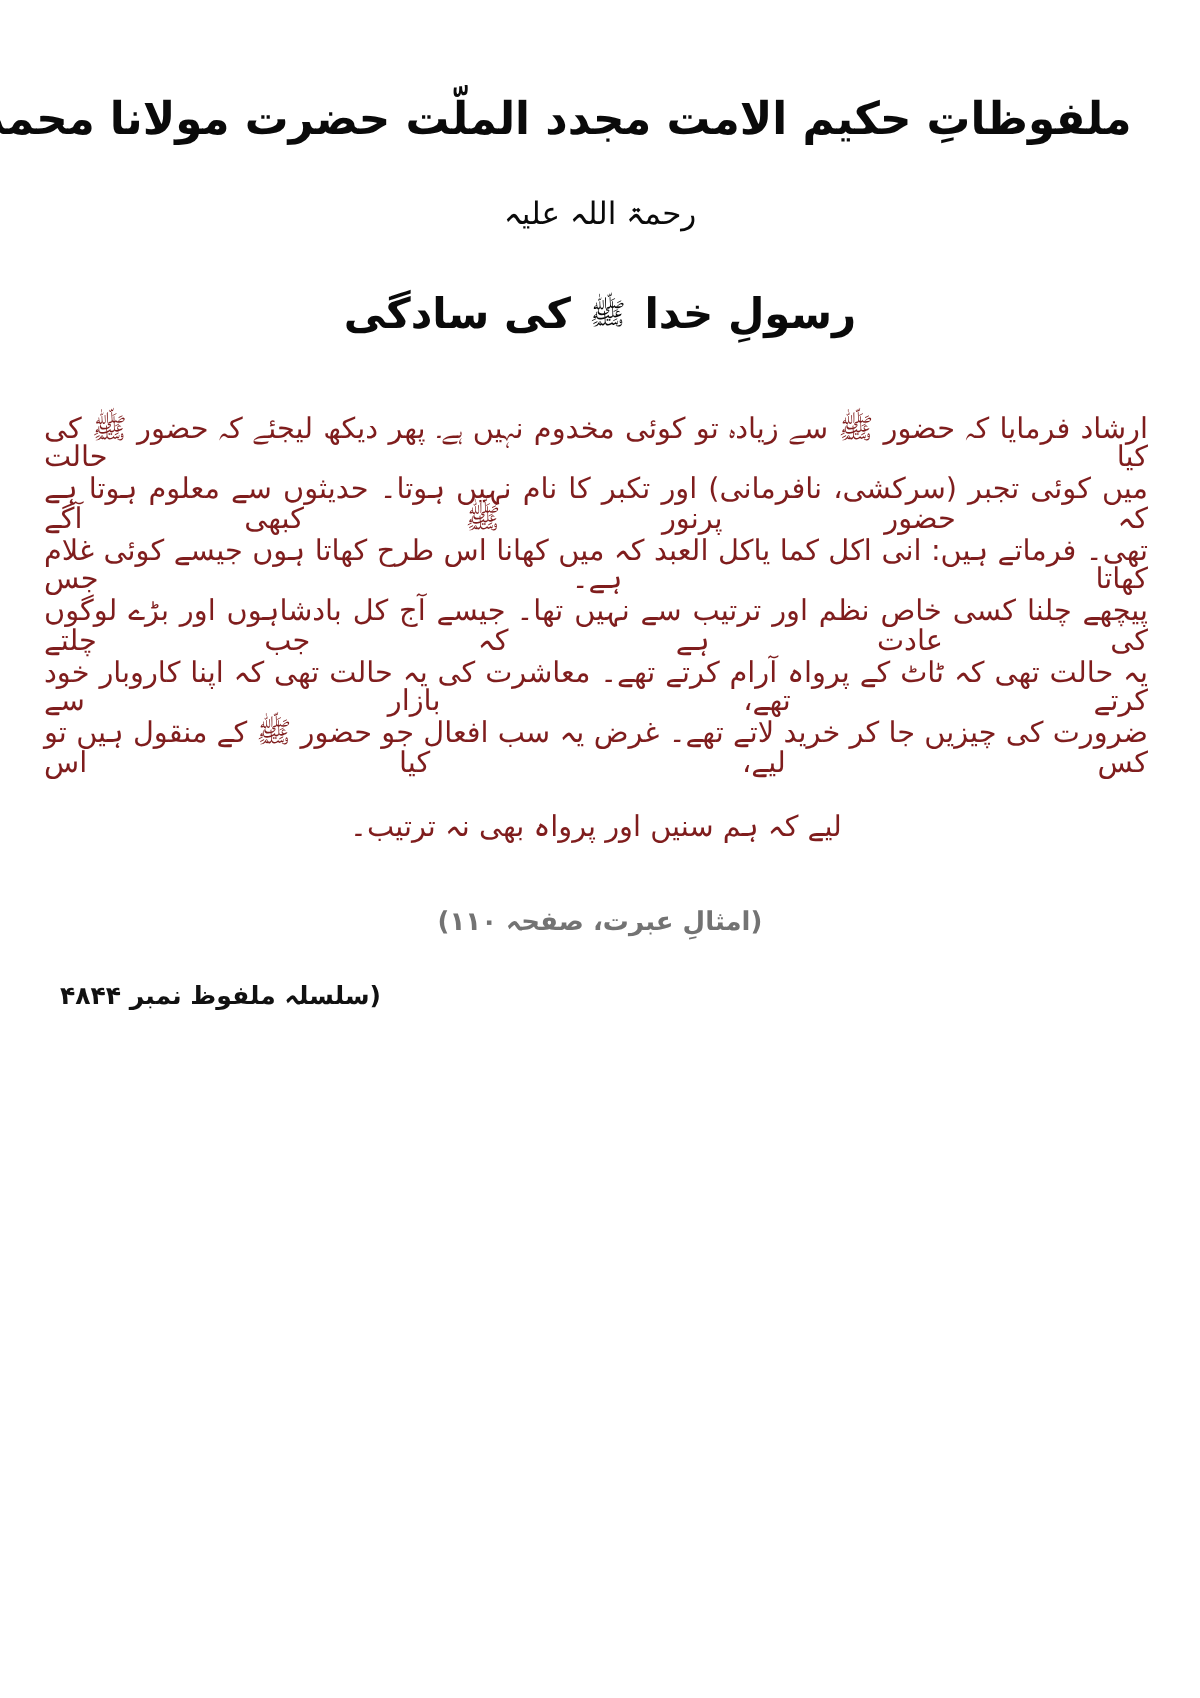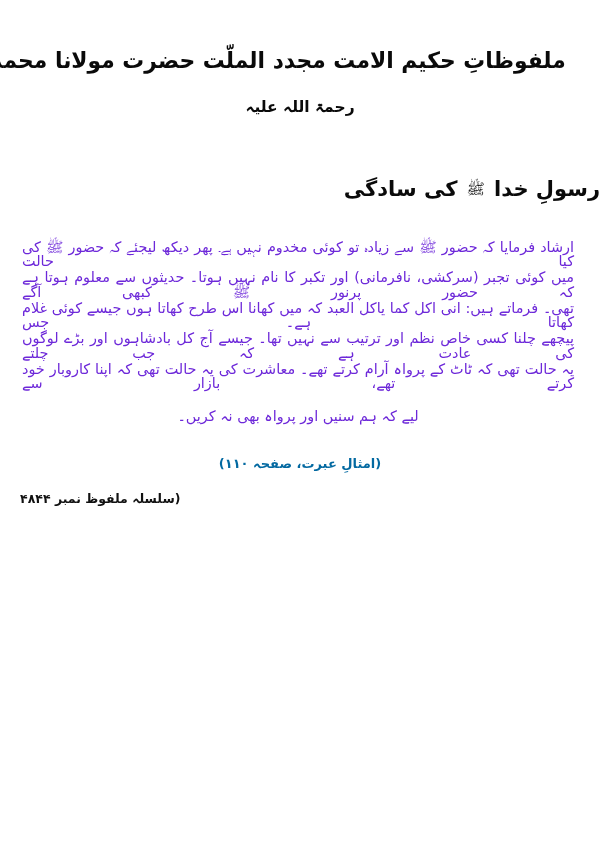--- a/index.html
+++ b/index.html
@@ -42,28 +42,29 @@
     color: #0a0a0a;
     letter-spacing: -0.3px;
     padding: 0 26px;
     white-space: nowrap;
     transform: scaleX(0.97);
   }
 
   .author-honorific {
     margin-top: 19px;
     font-size: 15.5px;
-    font-weight: 700;
+    font-weight: 400;
     color: #0a0a0a;
     line-height: 1.4;
   }
 
   
   .article-heading {
-    margin-top: 56px;
+    margin-top: 24px;
+    text-align: center;
     font-size: 21px;
     font-weight: 700;
     color: #0a0a0a;
     line-height: 1.5;
   }
   .article-heading .salawat {
     font-size: 15px;
     vertical-align: 0.18em;
     margin: 0 2px;
     font-weight: 400;
@@ -71,21 +72,21 @@
 
   
   .body-text {
     margin: 34px 0 0 0;
     padding: 0 26px 0 22px;
     direction: rtl;
   }
   .body-line {
     font-size: 14.4px;
     line-height: 1.0;
-    color: #6d28d9;
+    color: #7f1d1d;
     height: 30.5px;
     display: flex;
     flex-direction: row;
     justify-content: space-between;
     align-items: flex-end;
     white-space: nowrap;
     overflow: visible;
   }
   .body-line.last-line {
     justify-content: center;
@@ -106,28 +107,28 @@
     text-align-last: justify;
     width: 100%;
   }
 
   
   .citation {
     margin-top: 32px;
     text-align: center;
     font-size: 13px;
     font-weight: 700;
-    color: #0369a1;
+    color: #737373;
     line-height: 1.4;
   }
 
   .serial-ref {
     margin-top: 18px;
     text-align: left;
-    padding-left: 20px;
+    padding-left: 30px;
     font-size: 12.5px;
     font-weight: 700;
     color: #111111;
     direction: rtl;
     unicode-bidi: plaintext;
   }
   .serial-ref-inner {
     display: inline-block;
     padding-right: 0;
   }
@@ -157,22 +158,25 @@
     </div>
     <div class="body-line justify">
       <span class="line-inner">تھی۔ فرماتے ہیں: انی اکل کما یاکل العبد  کہ میں کھانا اس طرح کھاتا ہوں جیسے کوئی غلام کھاتا ہے۔ جس</span>
     </div>
     <div class="body-line justify">
       <span class="line-inner">پیچھے چلنا کسی خاص نظم اور ترتیب سے نہیں تھا۔ جیسے آج کل بادشاہوں اور بڑے لوگوں کی عادت ہے کہ جب چلتے</span>
     </div>
     <div class="body-line justify">
       <span class="line-inner">یہ حالت تھی کہ ٹاٹ کے پرواہ آرام کرتے تھے۔ معاشرت کی یہ حالت تھی کہ اپنا کاروبار خود کرتے تھے، بازار سے</span>
     </div>
+    <div class="body-line justify">
+      <span class="line-inner">ضرورت کی چیزیں جا کر خرید لاتے تھے۔ غرض یہ سب افعال جو حضور ﷺ کے منقول ہیں تو کس لیے، کیا اس</span>
+    </div>
     <div class="body-line last-line">
-      <span>لیے کہ ہم سنیں اور پرواہ بھی نہ کریں۔</span>
+      <span>لیے کہ ہم سنیں اور پرواہ بھی نہ ترتیب۔</span>
     </div>
   </div>
 
   <div class="citation">(امثالِ عبرت، صفحہ ۱۱۰)</div>
 
   <div class="serial-ref">
     <span class="serial-ref-inner">(سلسلہ ملفوظ نمبر ۴۸۴۴</span>
   </div>
 
 </div>

